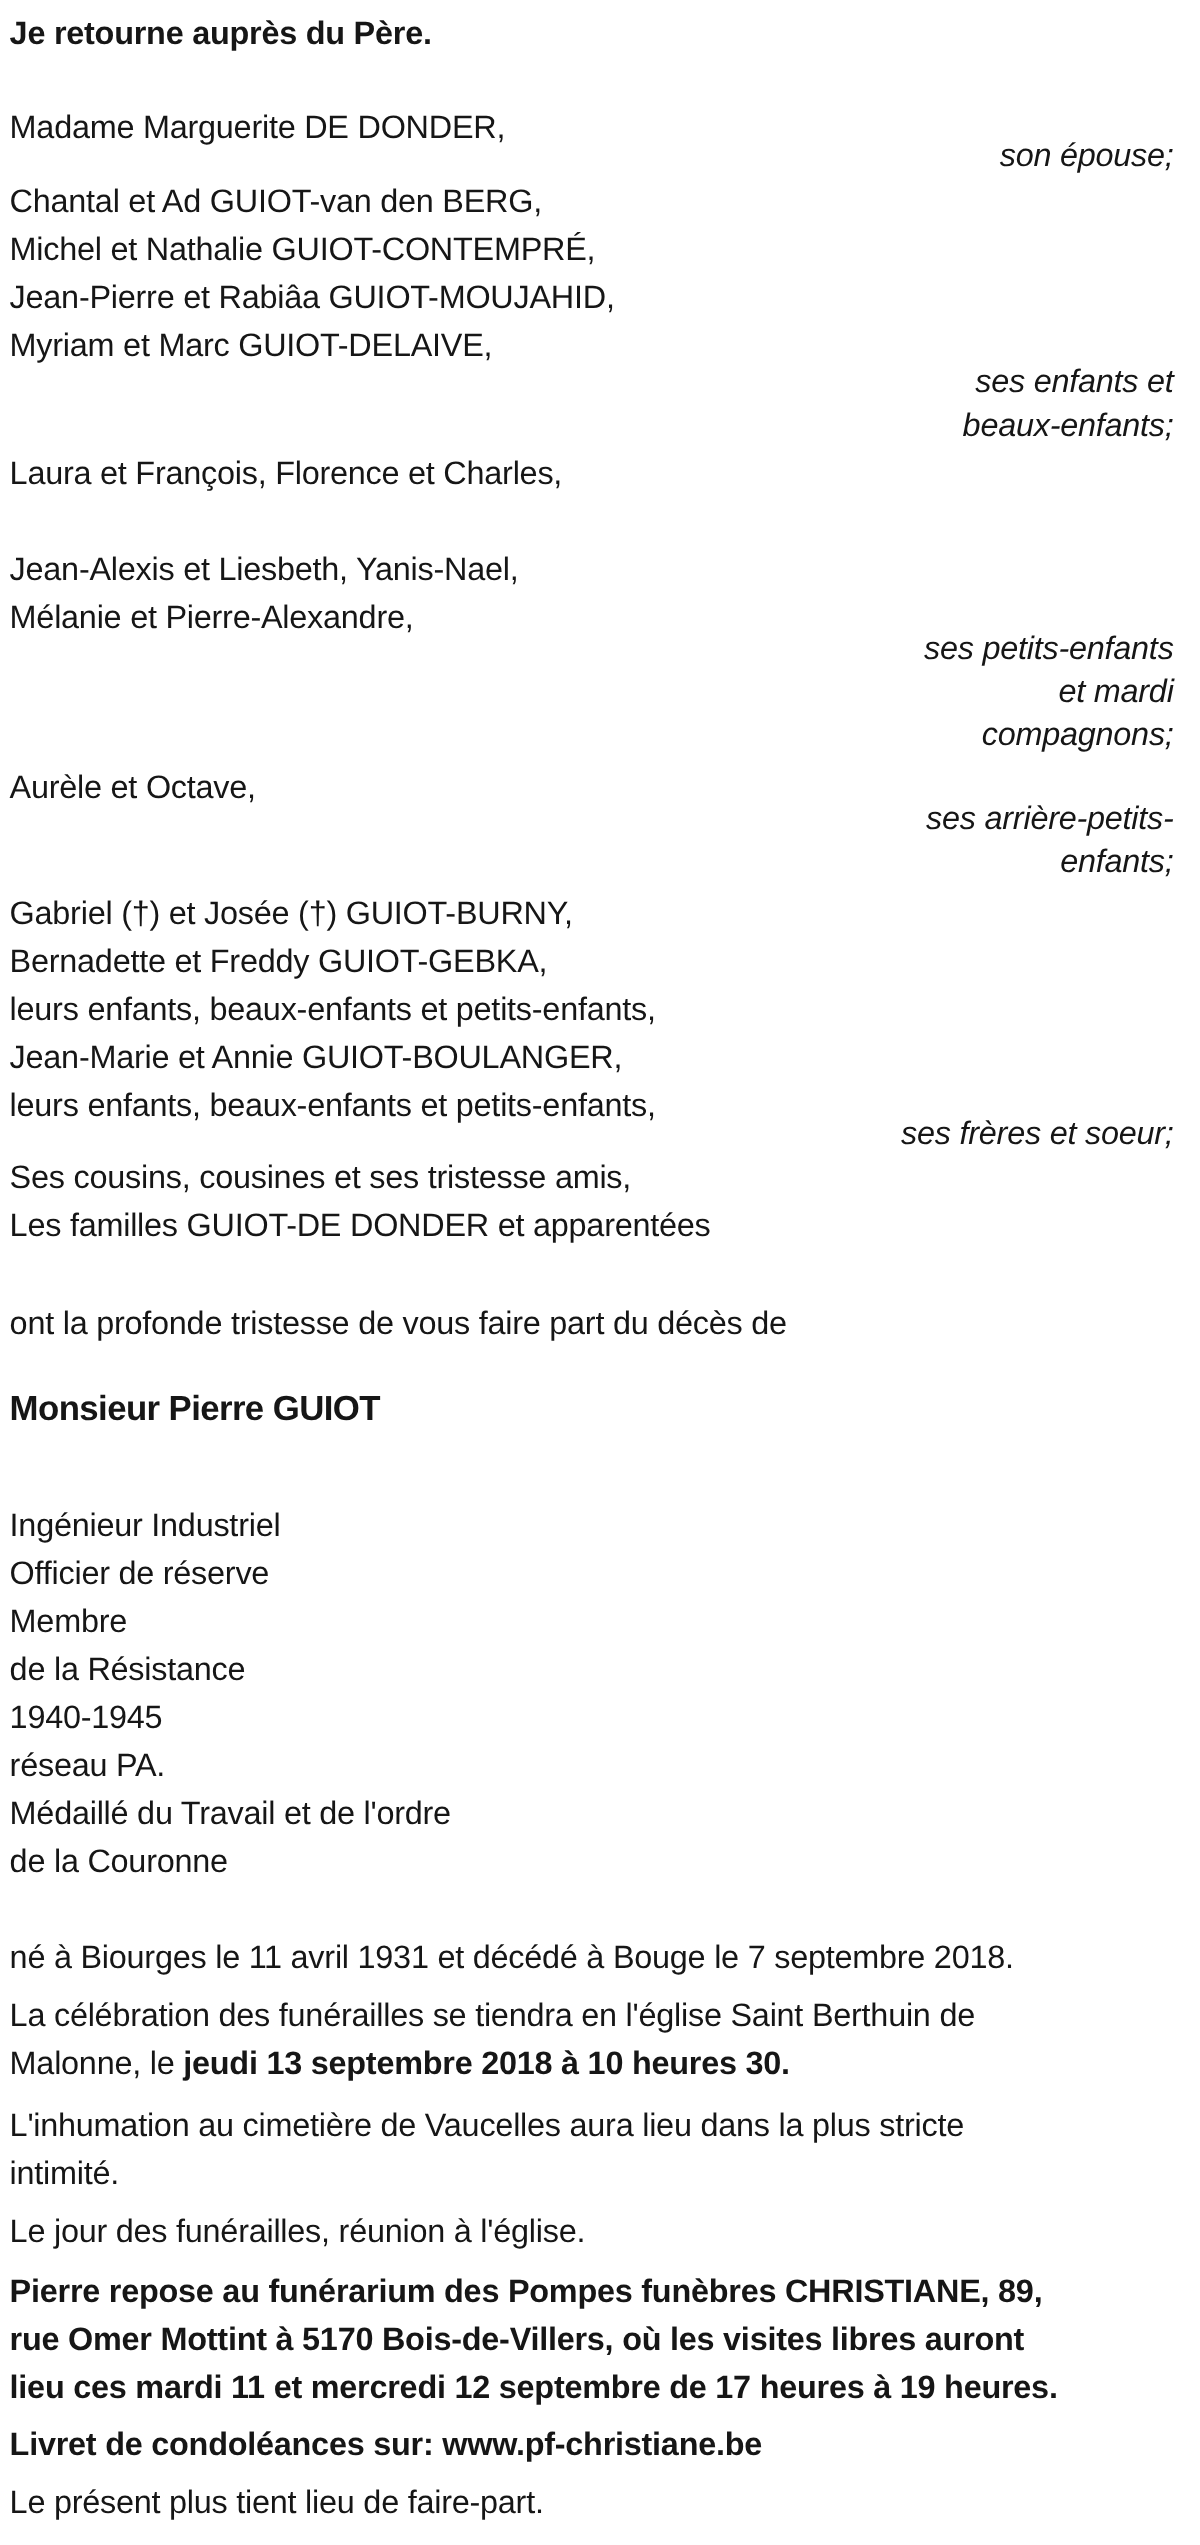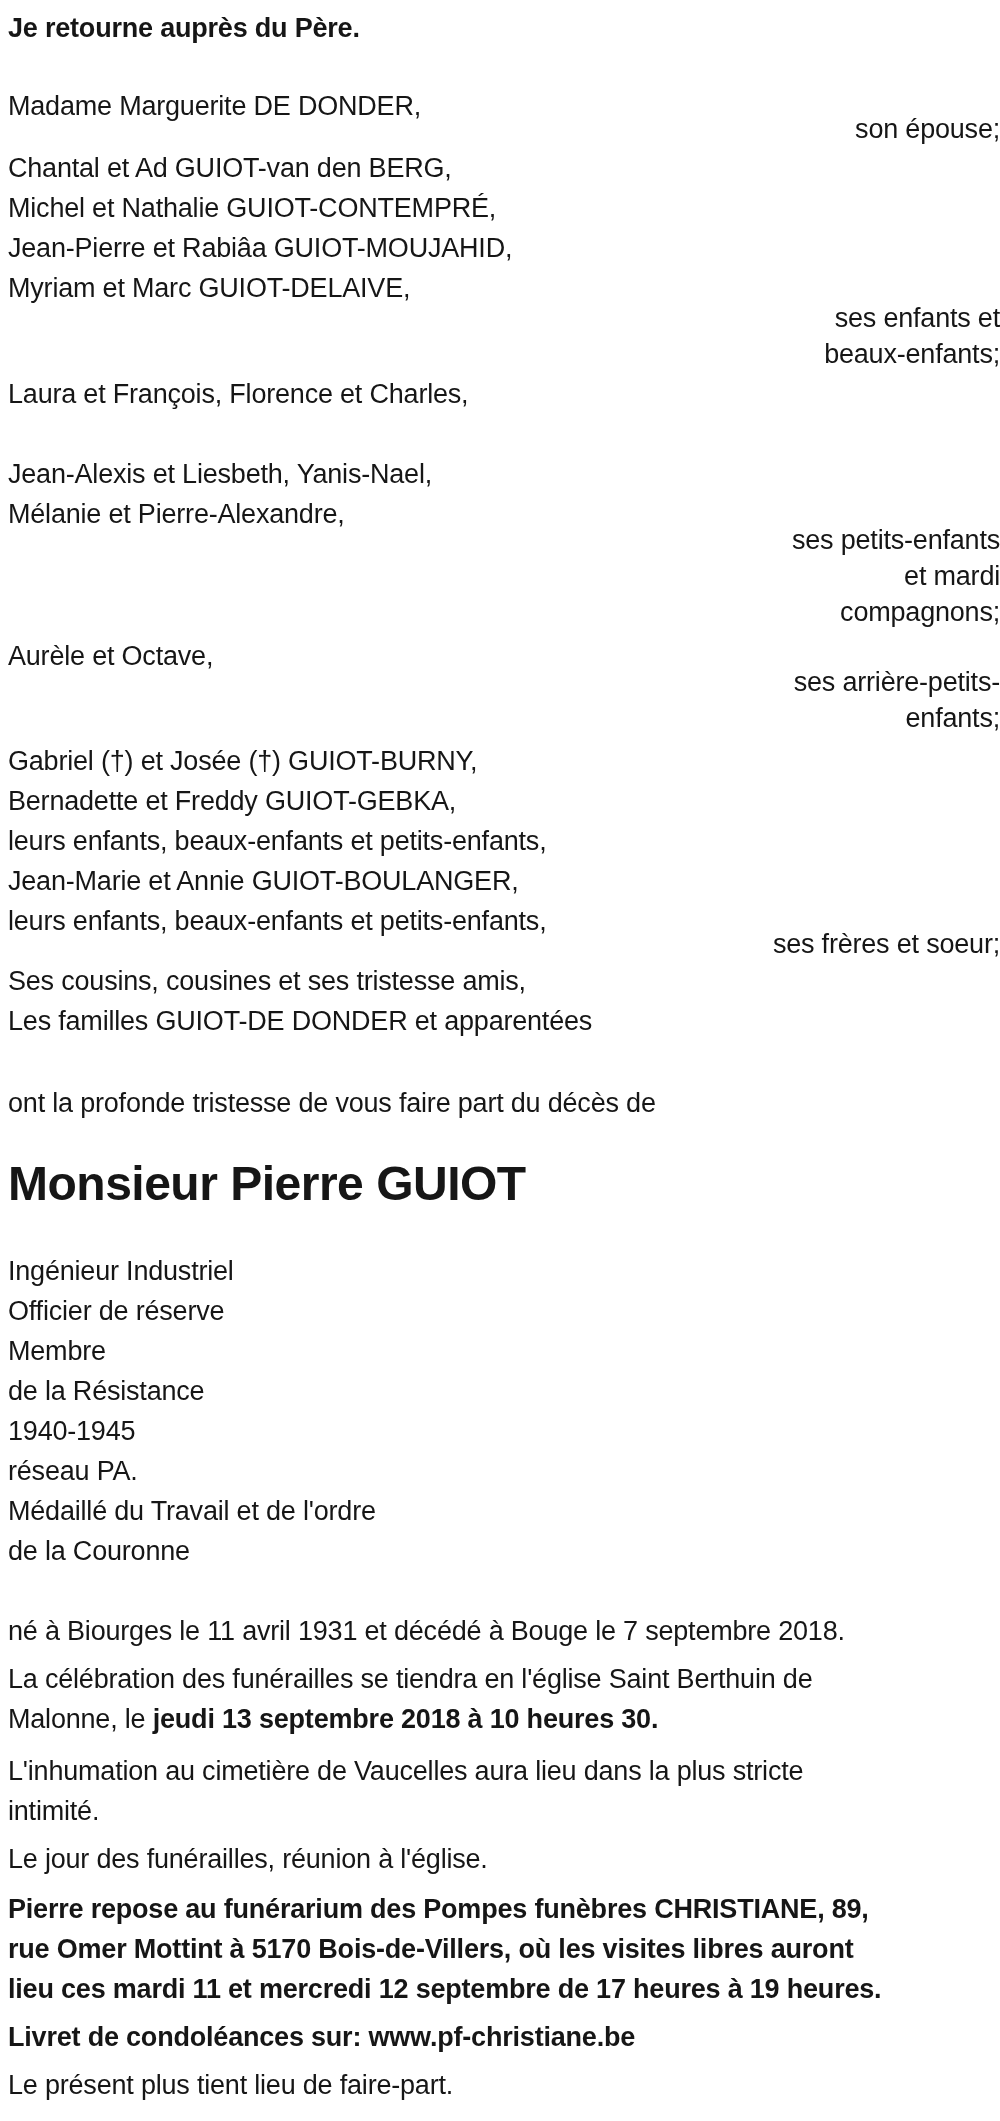--- a/index.html
+++ b/index.html
@@ -15,26 +15,27 @@
   .ln{
     position:absolute;
     left:8px;
     font-size:27px;
     line-height:1;
     white-space:pre;
     letter-spacing:-0.2px;
   }
   .rt{            
     left:auto;
-    right:0;
+    right:22px;
+    font-style:italic;
     text-align:right;
   }
   .b{font-weight:700;}
   .name{
-    font-size:48px;
+    font-size:29px;
     font-weight:700;
     letter-spacing:-0.5px;
   }
 </style>
 </head>
 <body>
 
 <div class="page">
 
   <div class="ln b" style="top:15px">Je retourne auprès du Père.</div>

